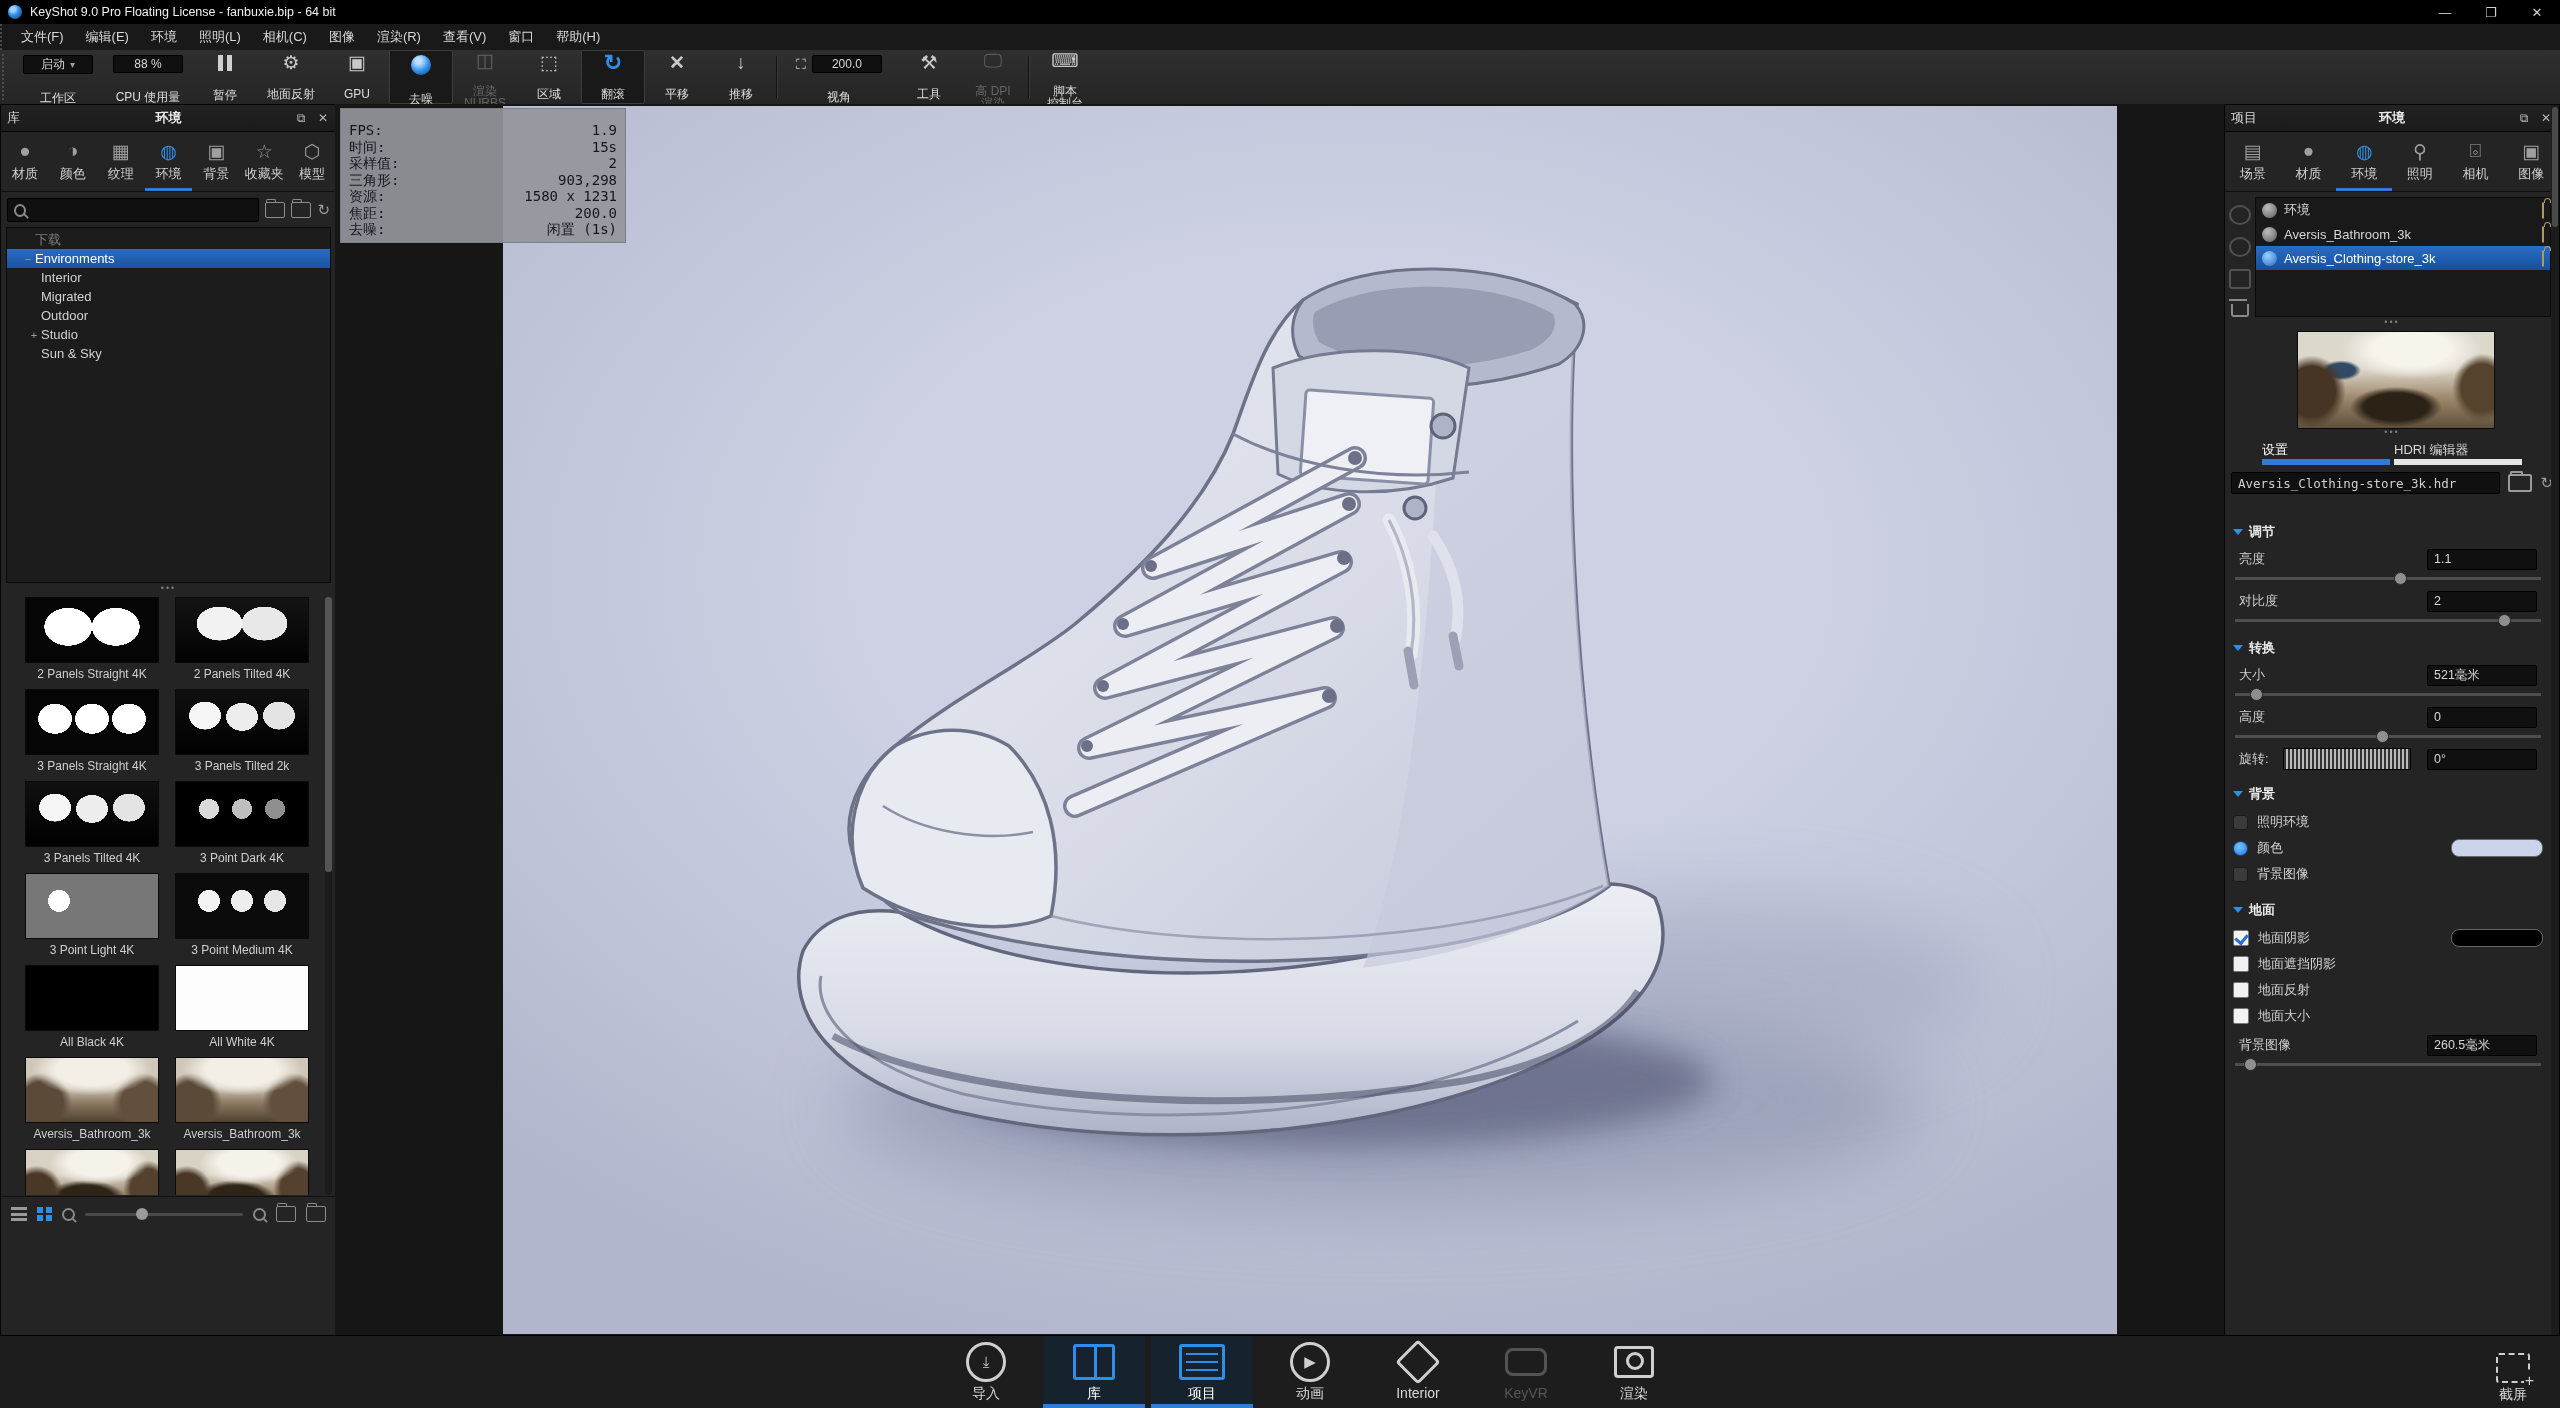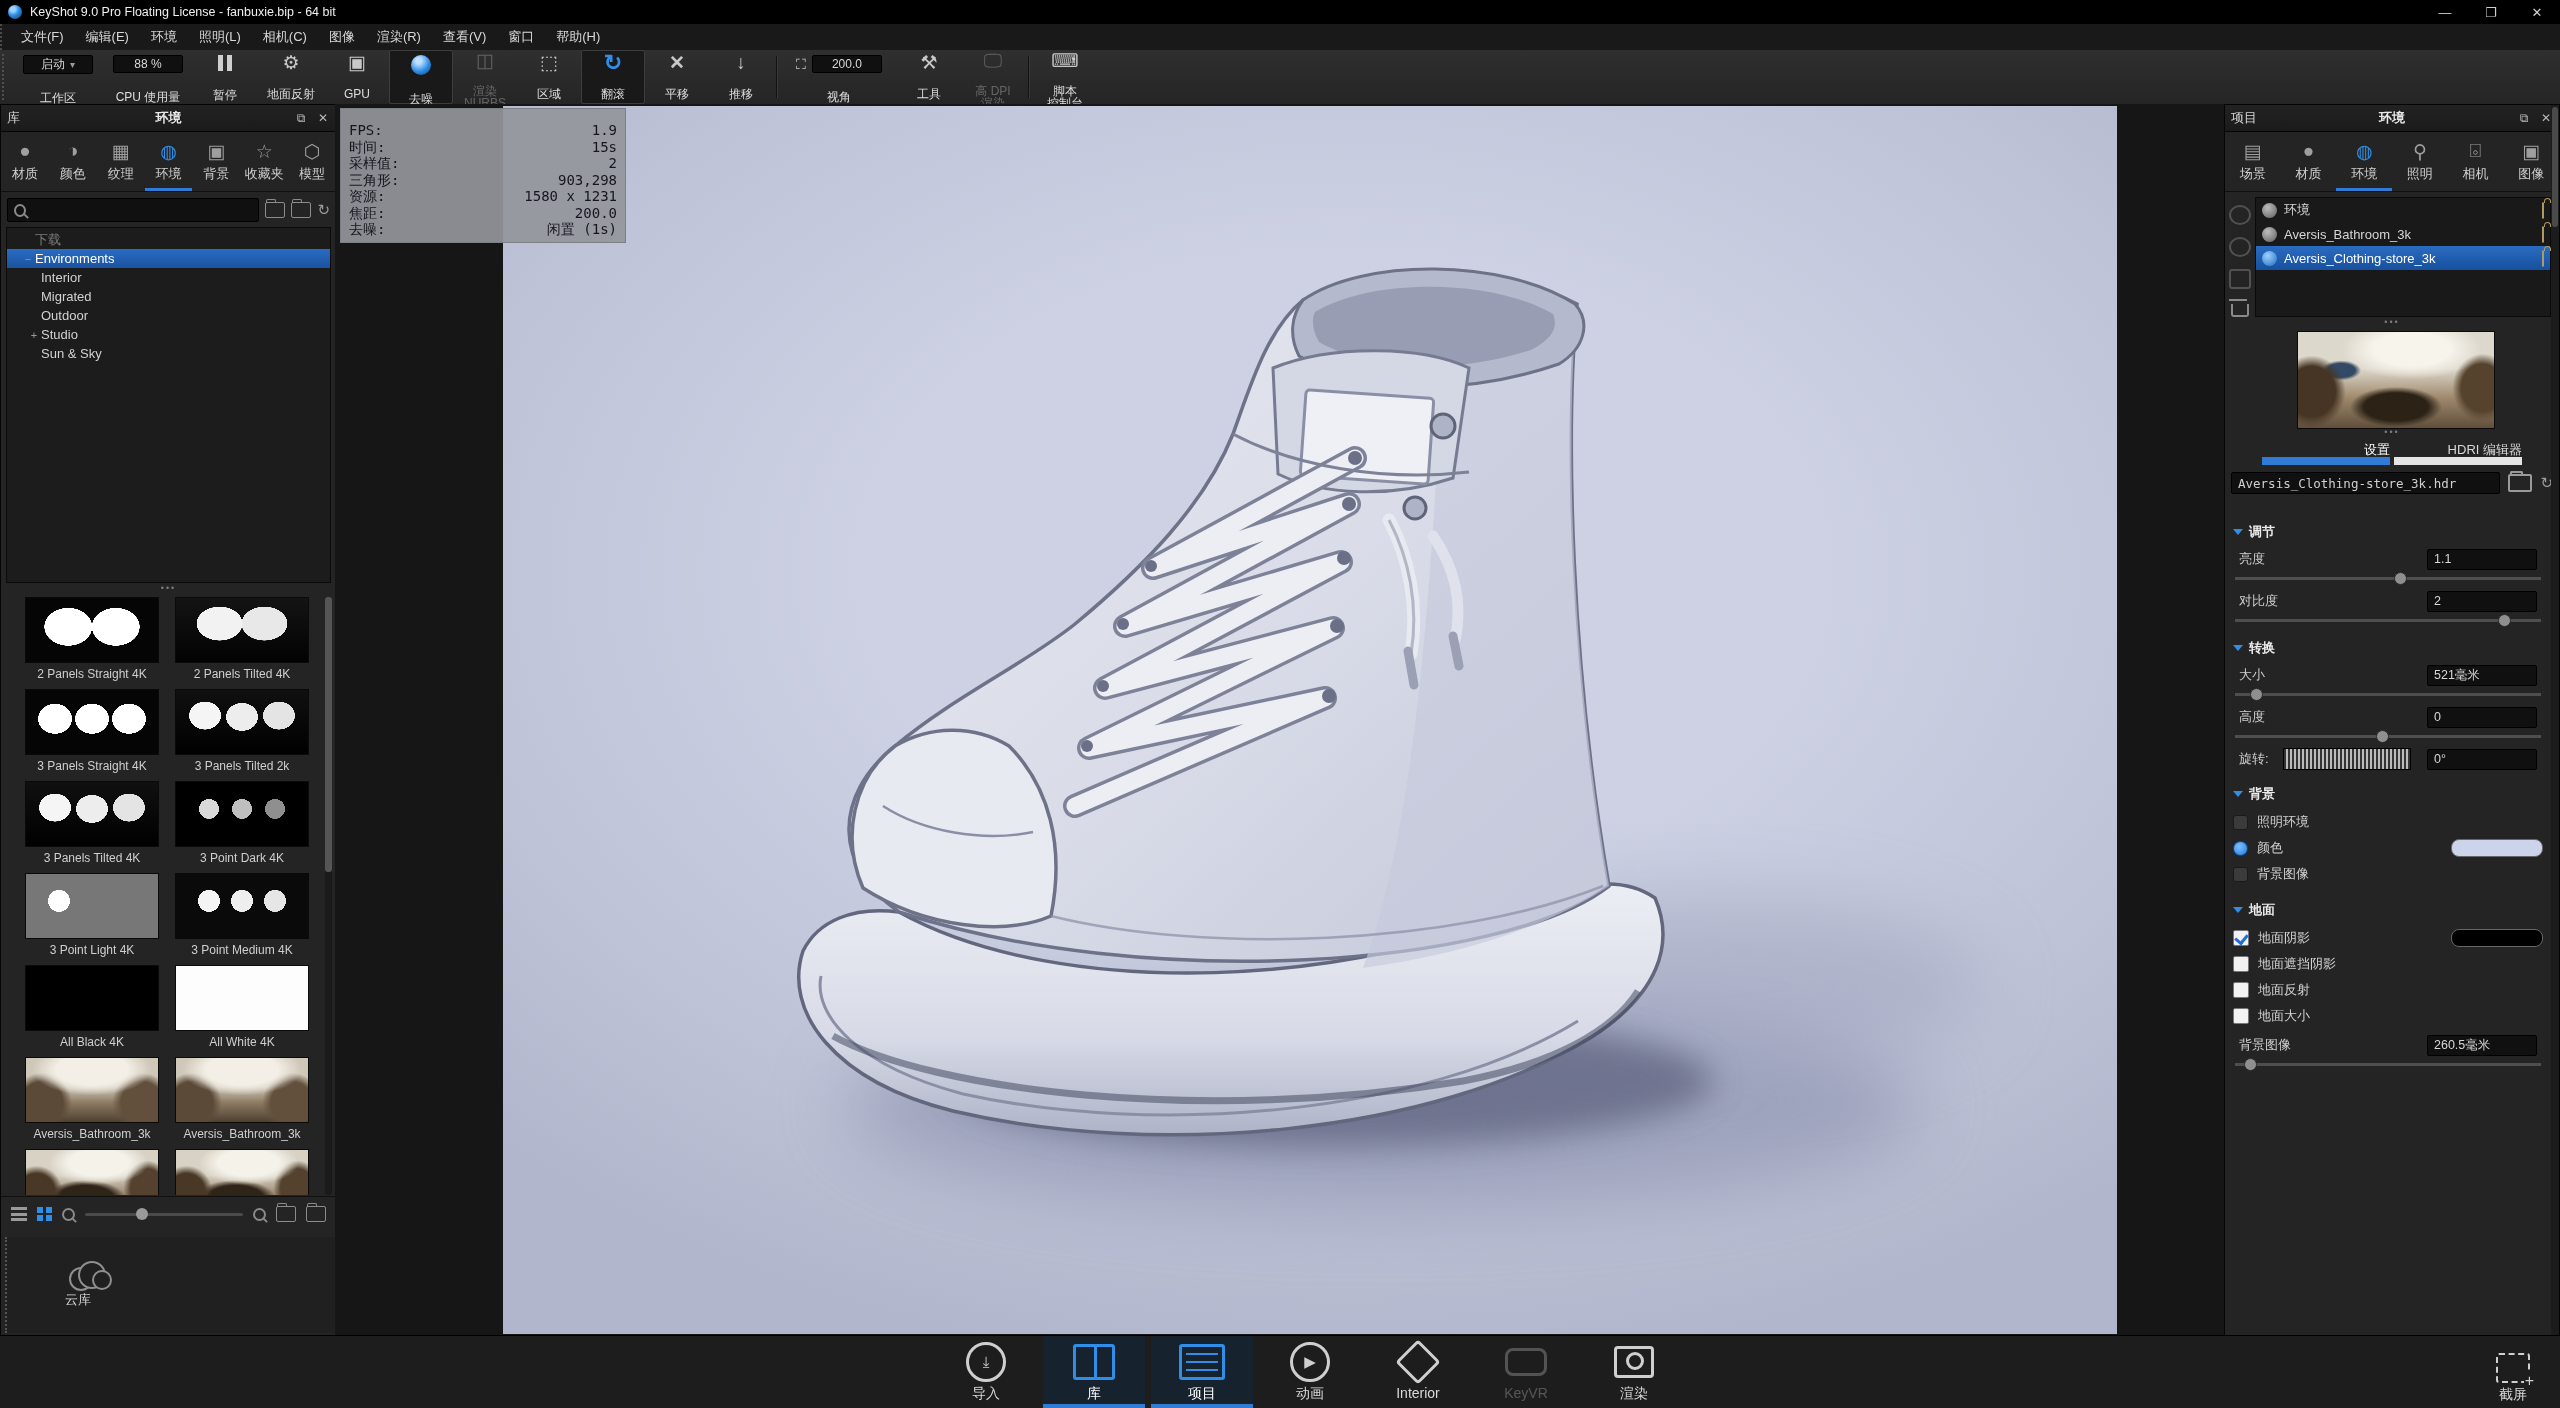--- a/index.html
+++ b/index.html
@@ -122,21 +122,21 @@
   .lock{width:9px;height:7px;border:1.5px solid #b09a63;border-radius:1px;position:relative;margin-top:4px}
   .lock:before{content:"";position:absolute;left:1px;top:-5px;width:5px;height:4px;border:1.5px solid #b09a63;border-bottom:0;border-radius:4px 4px 0 0}
   #hdri-preview{position:absolute;left:72px;top:226px;width:196px;height:96px;border:1px solid #0a0a0a;
      background:radial-gradient(ellipse 70px 30px at 58% 18%,#f7f4ec 0 55%,transparent 100%),
        radial-gradient(ellipse 34px 36px at 7% 62%,#463524 0 70%,transparent 100%),
        radial-gradient(ellipse 30px 34px at 94% 58%,#55432d 0 70%,transparent 100%),
        radial-gradient(ellipse 46px 20px at 50% 78%,#2c2316 0 70%,transparent 100%),
        radial-gradient(ellipse 20px 10px at 22% 40%,#324a66 0 70%,transparent 100%),
        linear-gradient(#ddd8cc 0 38%,#a08a6e 68%,#5f4e3a 100%)}
   .subtabs{position:absolute;left:0;right:0;top:332px;height:28px;display:flex;justify-content:center;gap:4px;font-size:13px}
-  .subtab{width:128px;text-align:right;padding-top:4px;color:#d8d8d8;border-bottom:8px solid #e5e5e5}
+  .subtab{width:128px;text-align:left;padding-top:4px;color:#d8d8d8;border-bottom:6px solid #e5e5e5}
   .subtab.active{border-bottom-color:#2f7bd6;color:#fff}
   #file-row{position:absolute;left:6px;right:6px;top:366px;height:24px;display:flex;align-items:center;gap:8px}
   .file-field{flex:1;height:20px;background:#101010;border:1px solid #000;border-radius:2px;color:#cfcfcf;
      font-family:"DejaVu Sans Mono",monospace;font-size:12.5px;display:flex;align-items:center;padding:0 6px;overflow:hidden;white-space:nowrap}
   .folder2{width:20px;height:14px;border:2px solid #9a9a9a;border-radius:2px;position:relative}
   .folder2:before{content:"";position:absolute;top:-5px;left:0;width:9px;height:3px;border:2px solid #9a9a9a;border-bottom:0;border-radius:2px 2px 0 0}
   #props{position:absolute;left:0;right:8px;top:400px;bottom:0;padding:4px 8px;font-size:13px}
   .sec-hdr{display:flex;align-items:center;gap:6px;font-weight:bold;color:#ececec;margin:14px 0 6px}
   .tri{width:0;height:0;border-left:5px solid transparent;border-right:5px solid transparent;border-top:6px solid #2f8fe8}
   .prow{display:flex;align-items:center;height:24px;margin:4px 6px 2px}
@@ -453,28 +453,20 @@
         </span>
       <span class="gicon"></span>
       <span class="mag"></span>
       <div class="hslider">
           <span class="knob" style="left:32%"></span>
         </div>
       <span class="mag"></span>
       <span class="mini folder"></span>
       <span class="mini folder"></span>
     </div>
-    <div id="cloud-box">
-      <span class="cloud">
-          <i></i>
-          <i></i>
-          <i></i>
-        </span>
-      <span>云库</span>
-    </div>
   </div>
 
   <div id="viewport">
     <div id="canvas">
       <svg width="1614" height="1228" viewBox="0 0 1614 1228">
         <defs>
           <filter id="b40" x="-40%" y="-40%" width="180%" height="180%">
               <feGaussianBlur stdDeviation="38"></feGaussianBlur>
             </filter>
           <filter id="b18" x="-40%" y="-40%" width="180%" height="180%">

